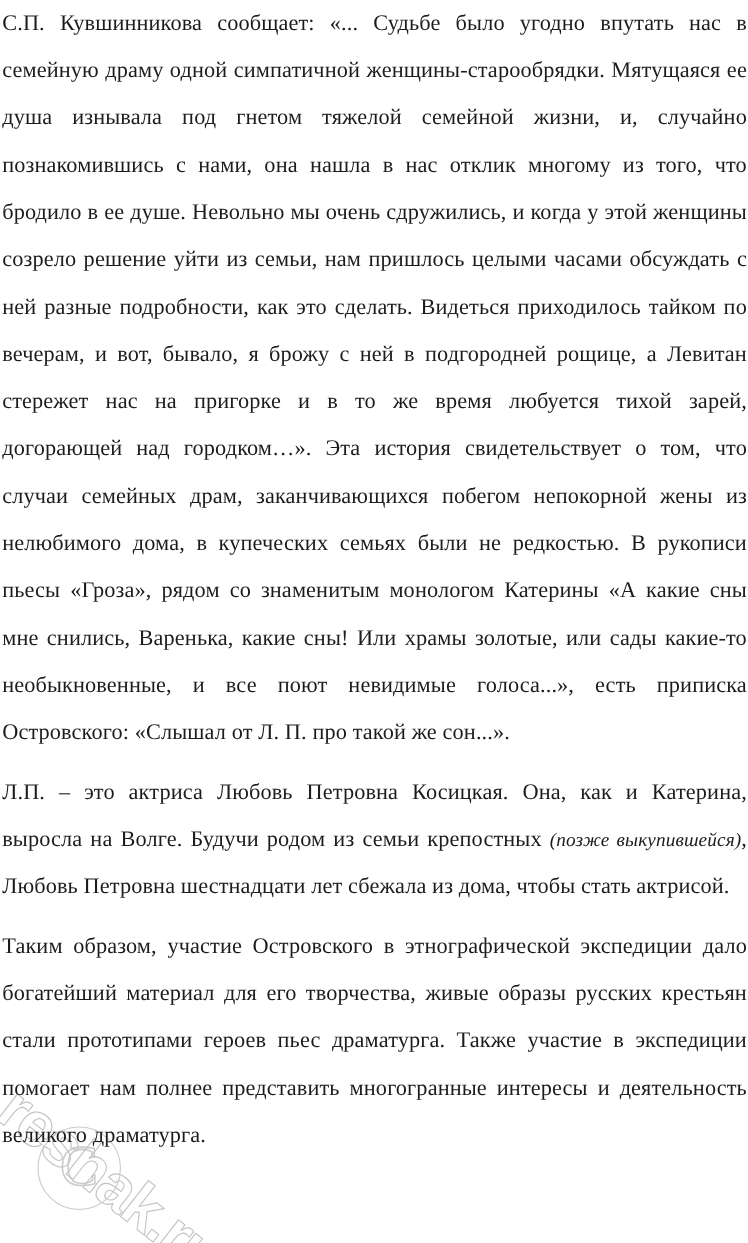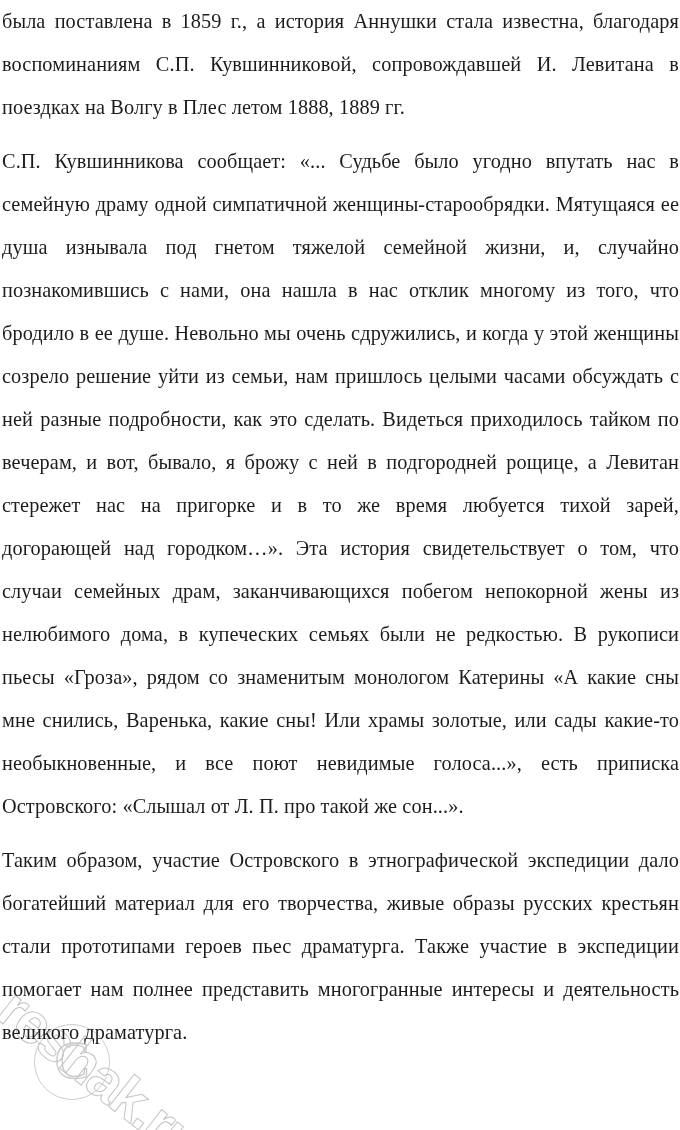--- a/index.html
+++ b/index.html
@@ -102,21 +102,21 @@
 
 <div id="page">
 
   <div id="watermark">
     <div class="wm-text">reshak.ru</div>
     <div class="wm-copy"></div>
   </div>
 
   <div class="doc-body">
 
-    <p class="para">была поставлена в 1859 г., а история Аннушки стала известна, благодаря воспоминаниям С.П. Кувшинниковой, сопровождавшей И. Левитана в поездках на Волгу в Плес летом 1888, 1889 гг.</p>
 
     <p class="para">С.П. Кувшинникова сообщает: «... Судьбе было угодно впутать нас в семейную драму одной симпатичной женщины-старообрядки. Мятущаяся ее душа изнывала под гнетом тяжелой семейной жизни, и, случайно познакомившись с нами, она нашла в нас отклик многому из того, что бродило в ее душе. Невольно мы очень сдружились, и когда у этой женщины созрело решение уйти из семьи, нам пришлось целыми часами обсуждать с ней разные подробности, как это сделать. Видеться приходилось тайком по вечерам, и вот, бывало, я брожу с ней в подгородней рощице, а Левитан стережет нас на пригорке и в то же время любуется тихой зарей, догорающей над городком…». Эта история свидетельствует о том, что случаи семейных драм, заканчивающихся побегом непокорной жены из нелюбимого дома, в купеческих семьях были не редкостью. В рукописи пьесы «Гроза», рядом со знаменитым монологом Катерины «А какие сны мне снились, Варенька, какие сны! Или храмы золотые, или сады какие-то необыкновенные, и все поют невидимые голоса...», есть приписка Островского: «Слышал от Л. П. про такой же сон...».</p>
 
+    <p class="para"><span>Л.П. – это актриса Любовь Петровна Косицкая. Она, как и Катерина, выросла на Волге. Будучи родом из семьи крепостных </span><span class="it">(позже выкупившейся)</span><span>, Любовь Петровна шестнадцати лет сбежала из дома, чтобы стать актрисой.</span></p>
 
     <p class="para">Таким образом, участие Островского в этнографической экспедиции дало богатейший материал для его творчества, живые образы русских крестьян стали прототипами героев пьес драматурга. Также участие в экспедиции помогает нам полнее представить многогранные интересы и деятельность великого драматурга.</p>
 
   </div>
 </div>
 
 </body></html>

